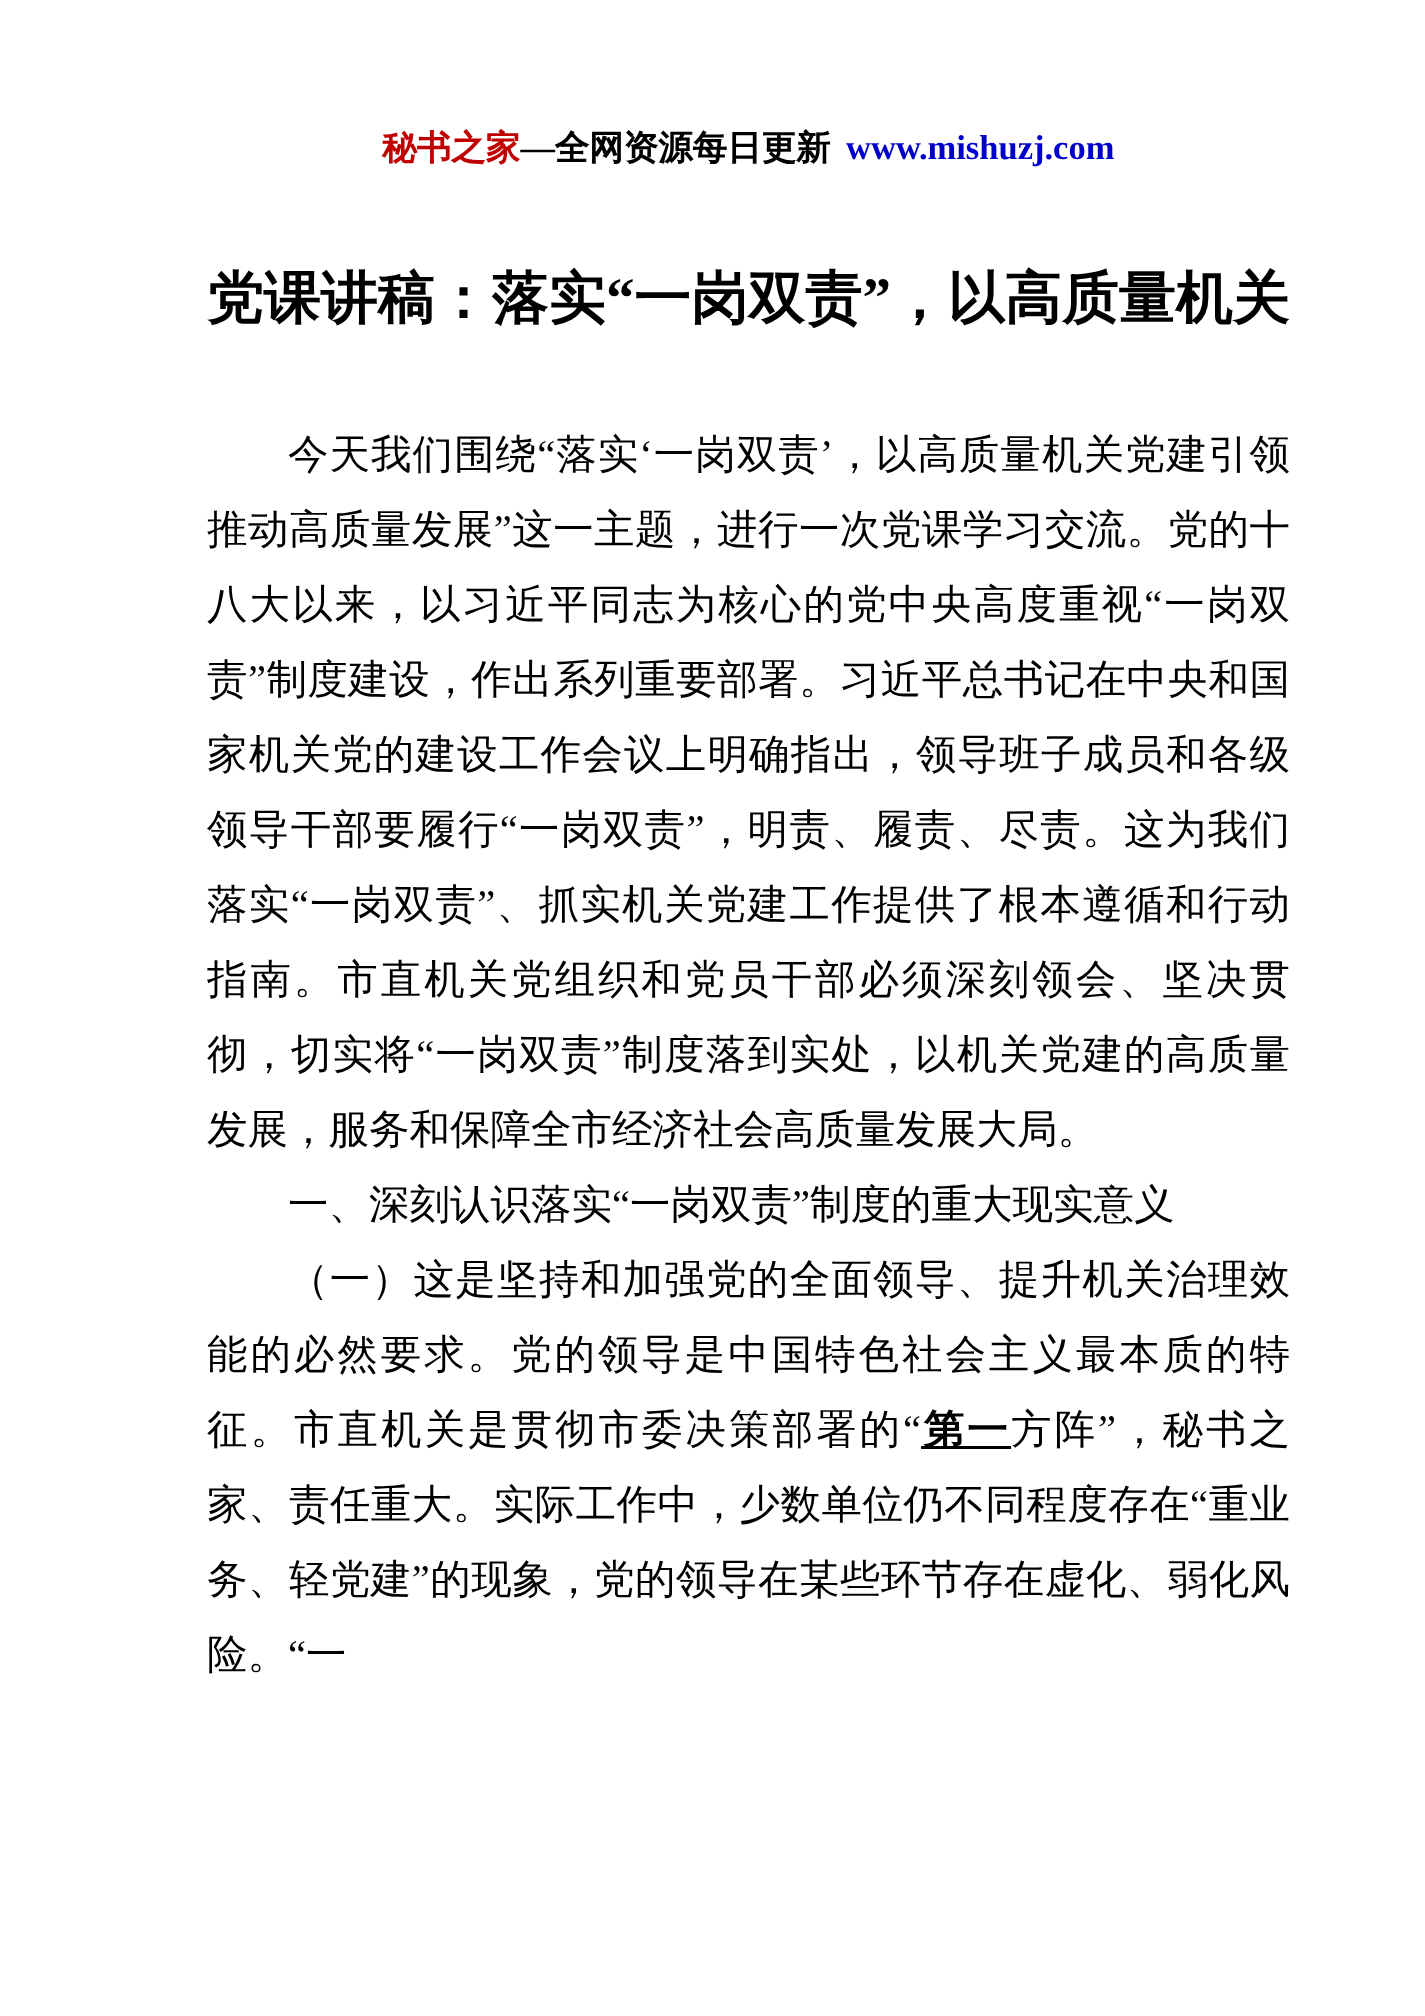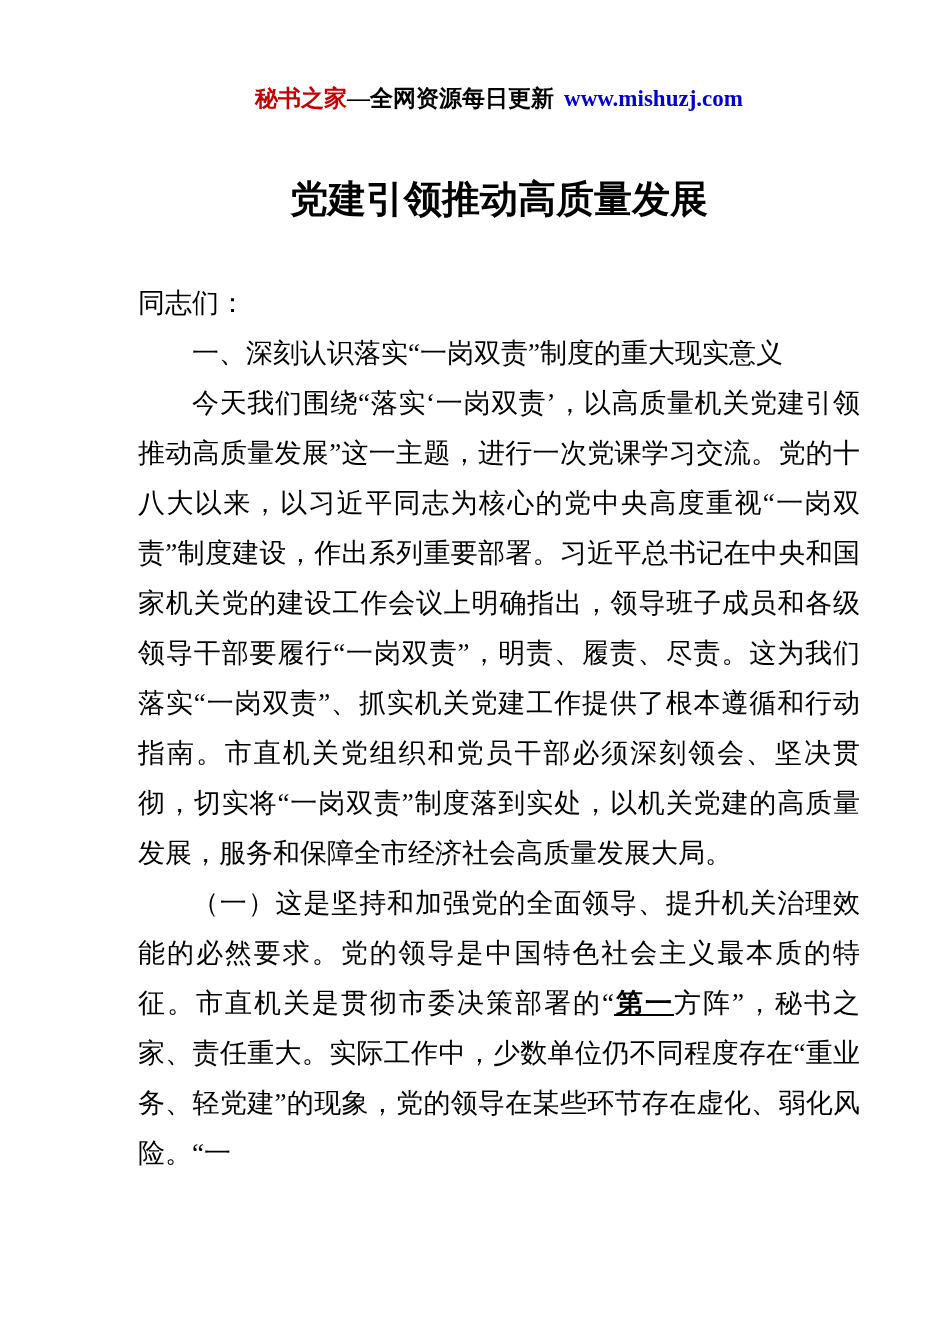--- a/index.html
+++ b/index.html
@@ -55,26 +55,25 @@
 </head>
 <body>
 
 <div class="page">
 
   <header class="site-header">
     <span class="brand" style="color: rgb(192, 0, 0);">秘书之家</span><span class="tagline" style="color: rgb(0, 0, 0);">—全网资源每日更新</span><span class="url" style="color: rgb(0, 0, 204);">www.mishuzj.com</span>
   </header>
 
   <h1 class="doc-title">
-    <span class="title-line">党建引领推动高质量发展</span>
+    <span class="title-line">党课讲稿：落实“一岗双责”，以高质量机关</span>
   </h1>
 
   <main class="doc-body">
-    <p class="salutation">同志们：</p>
+
+    <p class="indent">今天我们围绕“落实‘一岗双责’，以高质量机关党建引领推动高质量发展”这一主题，进行一次党课学习交流。党的十八大以来，以习近平同志为核心的党中央高度重视“一岗双责”制度建设，作出系列重要部署。习近平总书记在中央和国家机关党的建设工作会议上明确指出，领导班子成员和各级领导干部要履行“一岗双责”，明责、履责、尽责。这为我们落实“一岗双责”、抓实机关党建工作提供了根本遵循和行动指南。市直机关党组织和党员干部必须深刻领会、坚决贯彻，切实将“一岗双责”制度落到实处，以机关党建的高质量发展，服务和保障全市经济社会高质量发展大局。</p>
 
     <p class="indent">一、深刻认识落实“一岗双责”制度的重大现实意义</p>
-
-    <p class="indent">今天我们围绕“落实‘一岗双责’，以高质量机关党建引领推动高质量发展”这一主题，进行一次党课学习交流。党的十八大以来，以习近平同志为核心的党中央高度重视“一岗双责”制度建设，作出系列重要部署。习近平总书记在中央和国家机关党的建设工作会议上明确指出，领导班子成员和各级领导干部要履行“一岗双责”，明责、履责、尽责。这为我们落实“一岗双责”、抓实机关党建工作提供了根本遵循和行动指南。市直机关党组织和党员干部必须深刻领会、坚决贯彻，切实将“一岗双责”制度落到实处，以机关党建的高质量发展，服务和保障全市经济社会高质量发展大局。</p>
 
     <p class="indent"><span>（一）这是坚持和加强党的全面领导、提升机关治理效能的必然要求。党的领导是中国特色社会主义最本质的特征。市直机关是贯彻市委决策部署的“</span><span class="bold">第一</span><span>方阵”，秘书之家、责任重大。实际工作中，少数单位仍不同程度存在“重业务、轻党建”的现象，党的领导在某些环节存在虚化、弱化风险。“一</span></p>
   </main>
 
 </div>
 
 </body></html>

